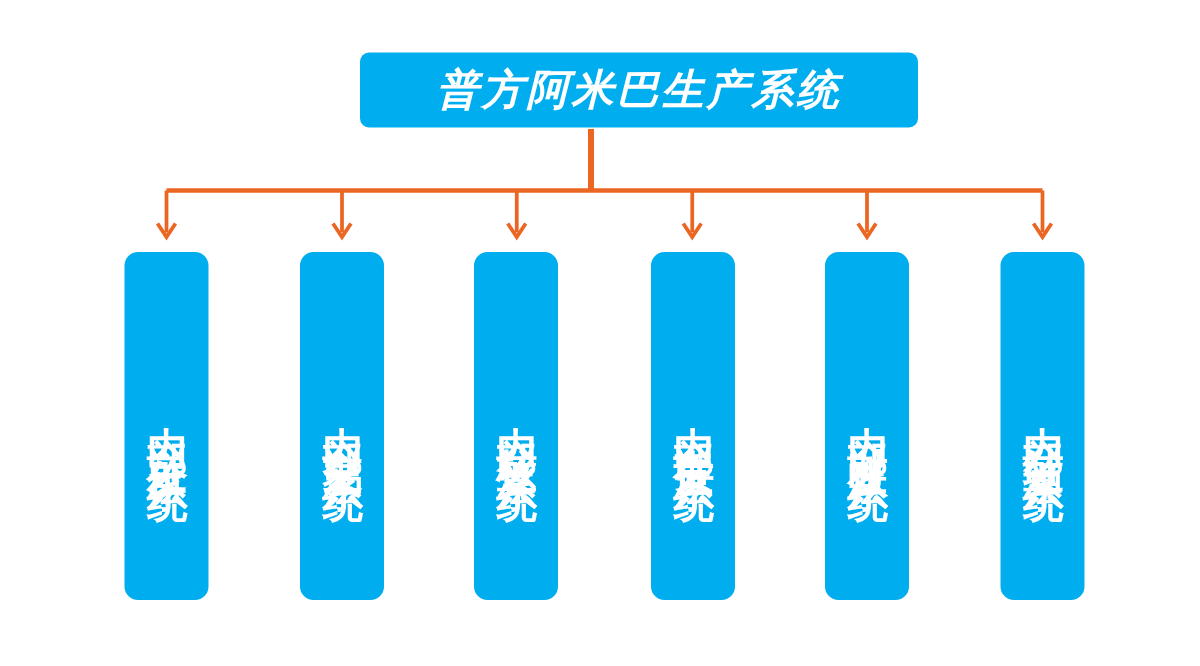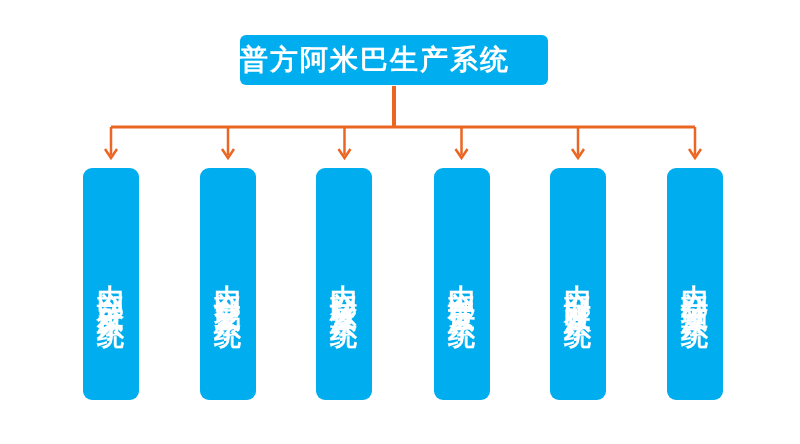--- a/index.html
+++ b/index.html
@@ -26,25 +26,27 @@
     width:800px;height:444px;
     pointer-events:none;
   }
   .connectors path{
     stroke:var(--connector);
     fill:none;
   }
   .root-box{
     position:absolute;
     left:240px;top:35px;
-    width:308px;height:50px;
+    width:372px;height:50px;
     background:var(--node-fill);
     border-radius:6px;
     display:flex;
     align-items:center;
+    justify-content:center;
+    font-style:italic;
   }
   .root-box .label{
     color:var(--node-text);
     font-size:28px;
     font-weight:bold;
     letter-spacing:2px;
     white-space:nowrap;
   }
   .child-box{
     position:absolute;

